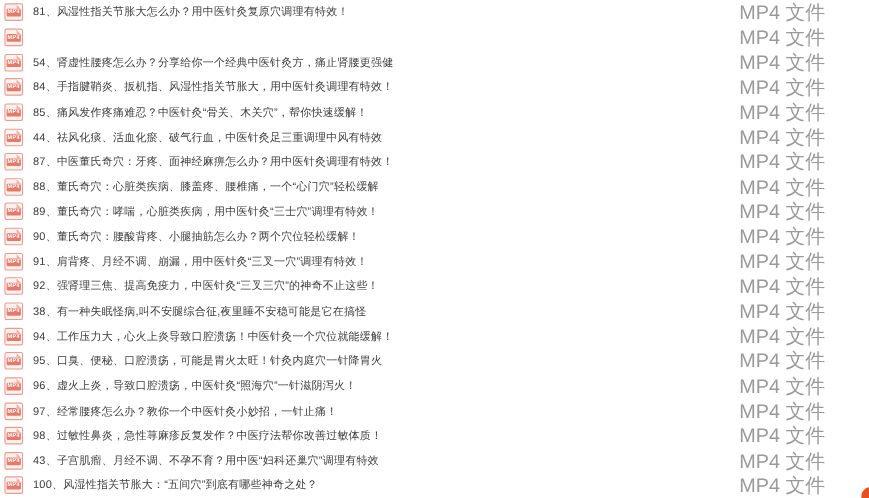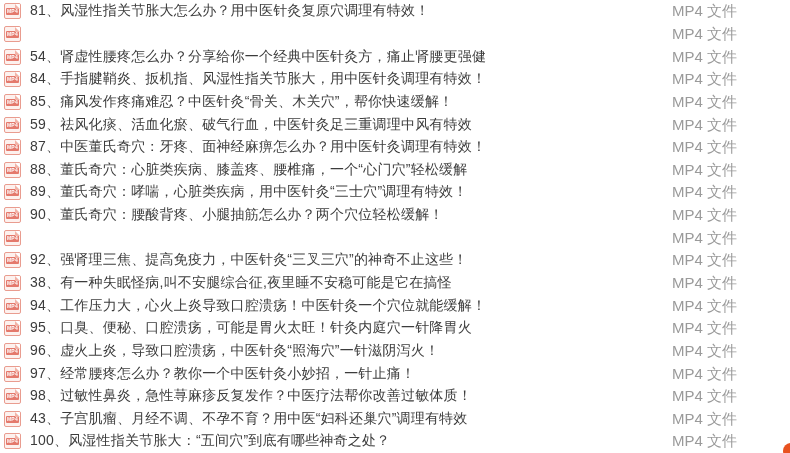--- a/index.html
+++ b/index.html
@@ -39,31 +39,31 @@
     background:#e4796c;
     color:#ffffff;
     font-size:5px;
     line-height:7px;
     font-weight:bold;
     text-align:center;
     letter-spacing:0.3px;
     border-radius:1px;
   }
   .title {
-    font-size:14px;
+    font-size:10px;
     color:#3c3c3c;
     white-space:nowrap;
     letter-spacing:0.2px;
   }
   .ftype {
     position:absolute;
     left:672px;
     top:50%;
     transform:translateY(-50%);
-    font-size:15px;
+    font-size:18px;
     color:#9a9a9a;
     white-space:nowrap;
   }
   .floating-button {
     position:absolute;
     left:783px; top:443px;
     width:16px; height:16px;
     border-radius:50%;
     background:#e8511f;
   }
@@ -114,21 +114,21 @@
     </span>
     <span class="title">85、痛风发作疼痛难忍？中医针灸“骨关、木关穴”，帮你快速缓解！</span>
     <span class="ftype">MP4 文件</span>
   </div>
 
   <div class="row">
     <span class="mp4-icon">
       <span class="band">MP4</span>
       <span class="fold"></span>
     </span>
-    <span class="title">59、祛风化痰、活血化瘀、破气行血，中医针灸足三重调理中风有特效</span>
+    <span class="title">44、祛风化痰、活血化瘀、破气行血，中医针灸足三重调理中风有特效</span>
     <span class="ftype">MP4 文件</span>
   </div>
 
   <div class="row">
     <span class="mp4-icon">
       <span class="band">MP4</span>
       <span class="fold"></span>
     </span>
     <span class="title">87、中医董氏奇穴：牙疼、面神经麻痹怎么办？用中医针灸调理有特效！</span>
     <span class="ftype">MP4 文件</span>
@@ -159,20 +159,21 @@
     </span>
     <span class="title">90、董氏奇穴：腰酸背疼、小腿抽筋怎么办？两个穴位轻松缓解！</span>
     <span class="ftype">MP4 文件</span>
   </div>
 
   <div class="row">
     <span class="mp4-icon">
       <span class="band">MP4</span>
       <span class="fold"></span>
     </span>
+    <span class="title">91、肩背疼、月经不调、崩漏，用中医针灸“三叉一穴”调理有特效！</span>
     <span class="ftype">MP4 文件</span>
   </div>
 
   <div class="row">
     <span class="mp4-icon">
       <span class="band">MP4</span>
       <span class="fold"></span>
     </span>
     <span class="title">92、强肾理三焦、提高免疫力，中医针灸“三叉三穴”的神奇不止这些！</span>
     <span class="ftype">MP4 文件</span>

